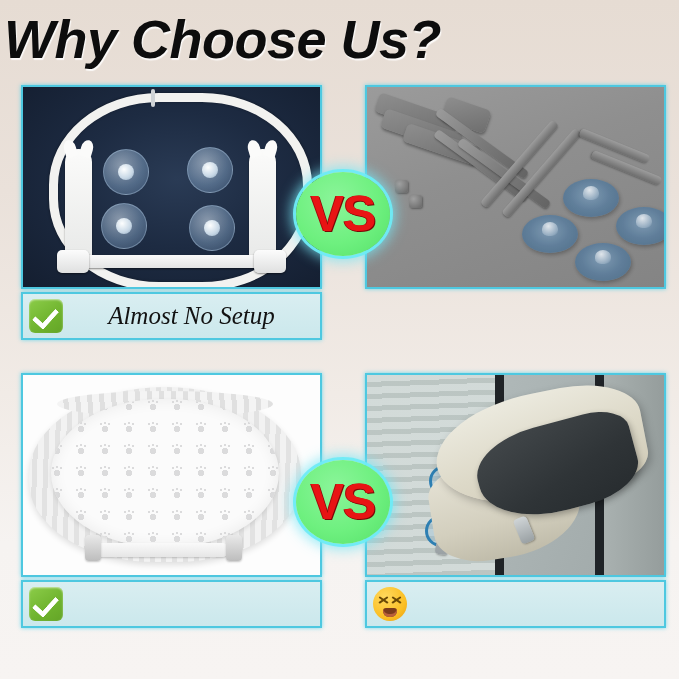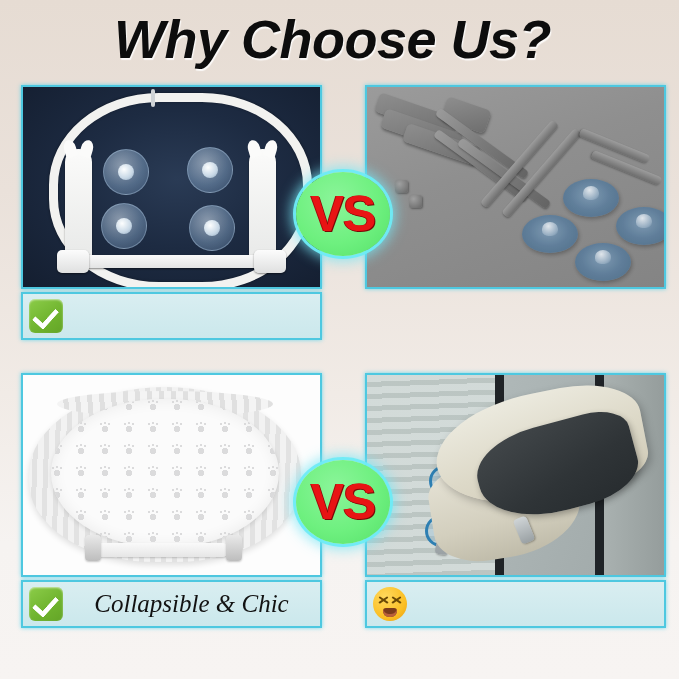--- a/index.html
+++ b/index.html
@@ -5,22 +5,22 @@
   html,body{margin:0;padding:0;}
   body{
     width:679px;height:679px;overflow:hidden;
     background:linear-gradient(180deg,#e6dcd3 0%,#eae1da 28%,#f1ebe6 58%,#f6f3f1 80%,#f7f4f2 100%);
     font-family:"Liberation Sans",sans-serif;
     position:relative;
   }
 
   
   .title{
-    position:absolute;left:12px;top:8px;width:539px;
-    text-align:right;
+    position:absolute;left:4px;top:8px;width:539px;
+    text-align:left;
     font-family:"Liberation Sans",sans-serif;
     font-style:italic;font-weight:bold;
     font-size:54px;line-height:62px;letter-spacing:-0.5px;
     color:#0d0d0d;
     text-shadow:1px 2px 1px rgba(255,255,255,.85);
     white-space:nowrap;
   }
 
   
   .grid{position:absolute;left:0;top:85px;width:679px;height:560px;}
@@ -324,20 +324,21 @@
       <div class="cup c"></div>
       <div class="cup d"></div>
       <div class="barh"></div>
       <div class="foot l"></div>
       <div class="foot r"></div>
     </div>
     <div class="labelbar">
       <div class="badge">
           <div class="chk"></div>
         </div>
+      <div class="txt">Almost No Setup</div>
     </div>
   </div>
 
   <div class="card tr">
     <div class="photo p2">
       <div class="plate one"></div>
       <div class="plate two"></div>
       <div class="plate three"></div>
       <div class="plate four"></div>
       <div class="rod r1"></div>
@@ -364,21 +365,20 @@
           <div class="paws"></div>
         </div>
       <div class="barr"></div>
       <div class="clip l"></div>
       <div class="clip r"></div>
     </div>
     <div class="labelbar">
       <div class="badge">
           <div class="chk"></div>
         </div>
-      <div class="txt">Collapsible &amp; Chic</div>
     </div>
   </div>
 
   <div class="card br">
     <div class="photo p4">
       <div class="blinds"></div>
       <div class="frame f1"></div>
       <div class="frame f2"></div>
       <div class="wall"></div>
       <div class="cup4 c1"></div>

